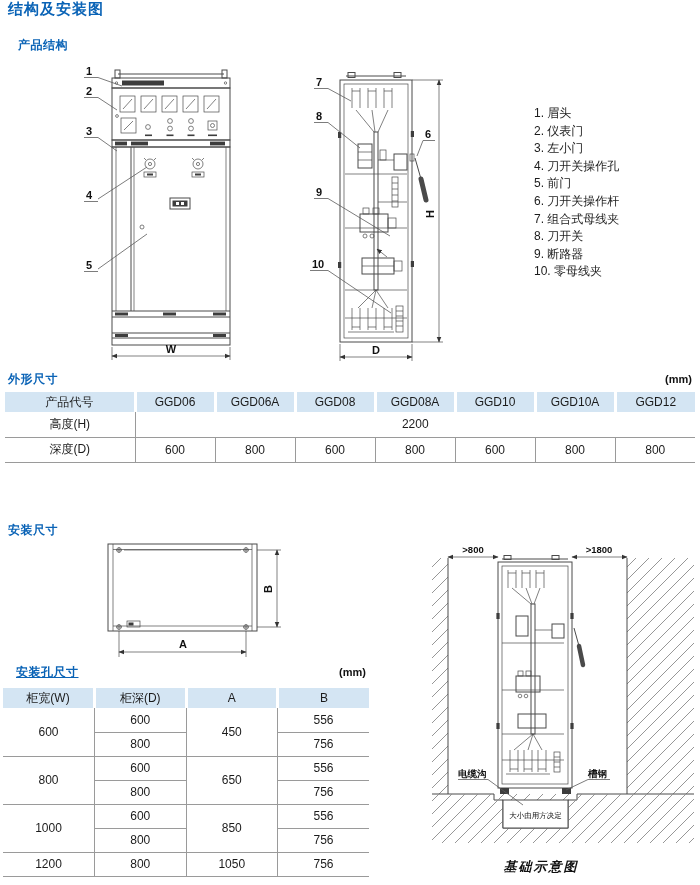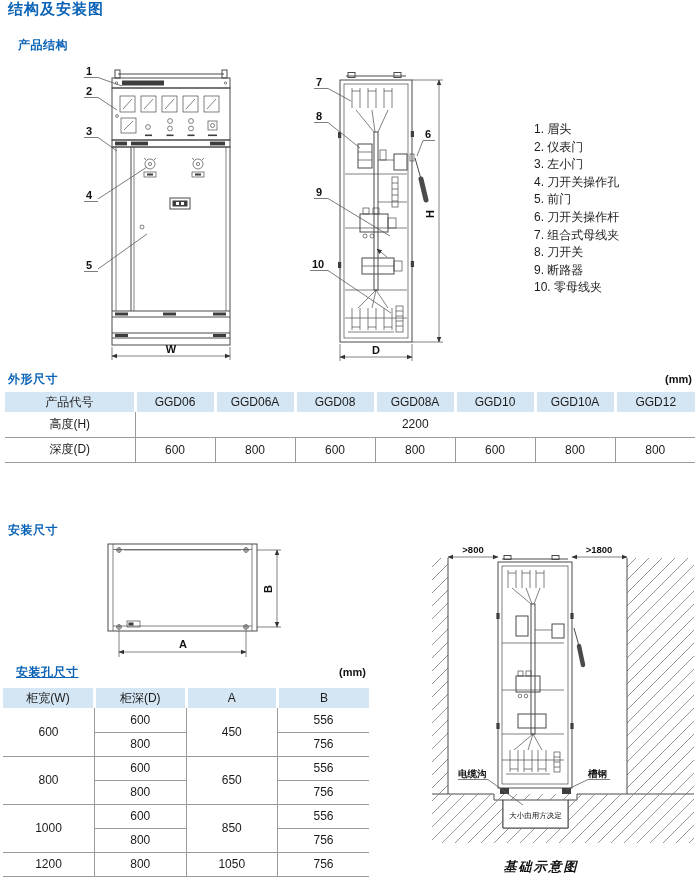--- a/index.html
+++ b/index.html
@@ -269,21 +269,21 @@
   <line class="leader" x1="24" y1="142.5" x2="38" y2="142.5"></line>
     <line class="leader" x1="38" y1="142.5" x2="100" y2="180"></line>
   <text class="numtxt" x="22" y="212">10</text>
   <line class="leader" x1="20" y1="214.5" x2="38" y2="214.5"></line>
     <line class="leader" x1="38" y1="214.5" x2="101" y2="257"></line>
   <text class="numtxt" x="135" y="82">6</text>
   <line class="leader" x1="133" y1="84.5" x2="145" y2="84.5"></line>
     <line class="leader" x1="133" y1="84.5" x2="127" y2="100"></line>
 </svg>
 
-<ul class="abs legend" style="left:534px;top:121px;">
+<ul class="abs legend" style="left:534px;top:105px;">
   <li>1. 眉头</li>
   <li>2. 仪表门</li>
   <li>3. 左小门</li>
   <li>4. 刀开关操作孔</li>
   <li>5. 前门</li>
   <li>6. 刀开关操作杆</li>
   <li>7. 组合式母线夹</li>
   <li>8. 刀开关</li>
   <li>9. 断路器</li>
   <li>10. 零母线夹</li>

